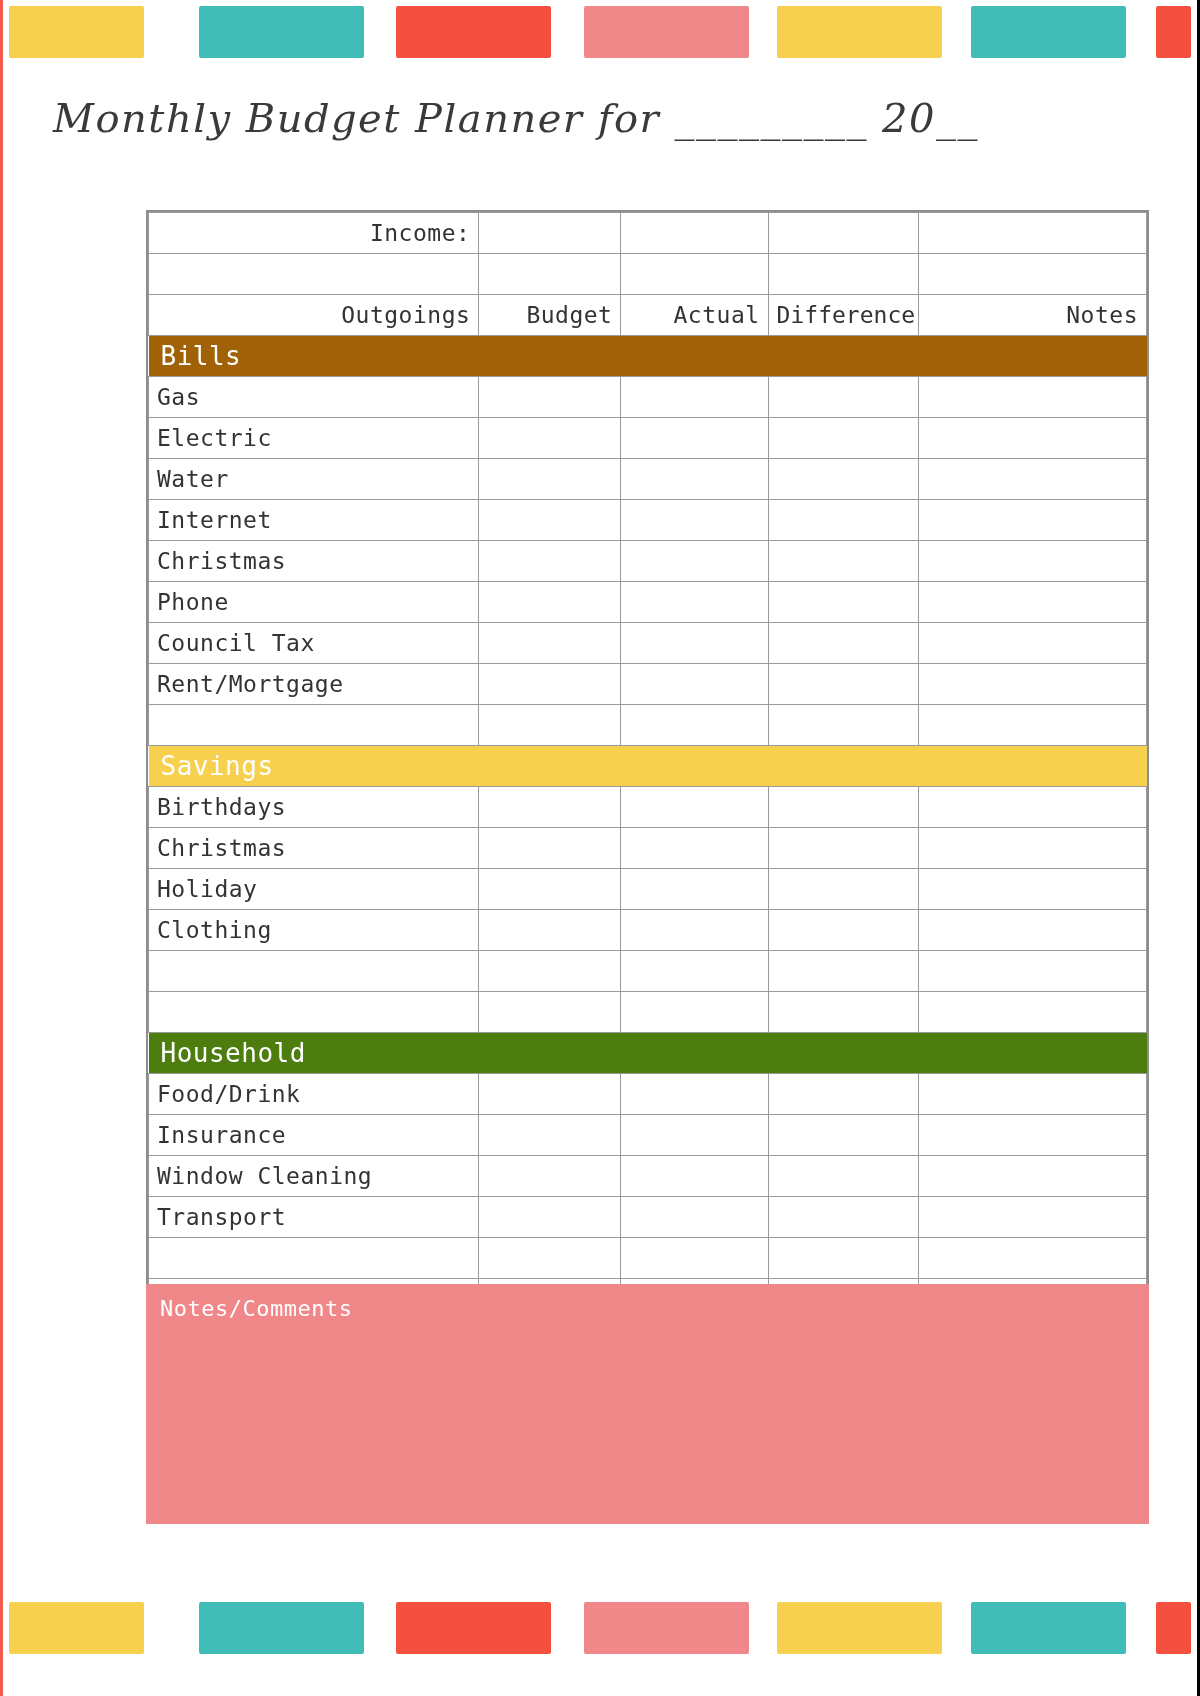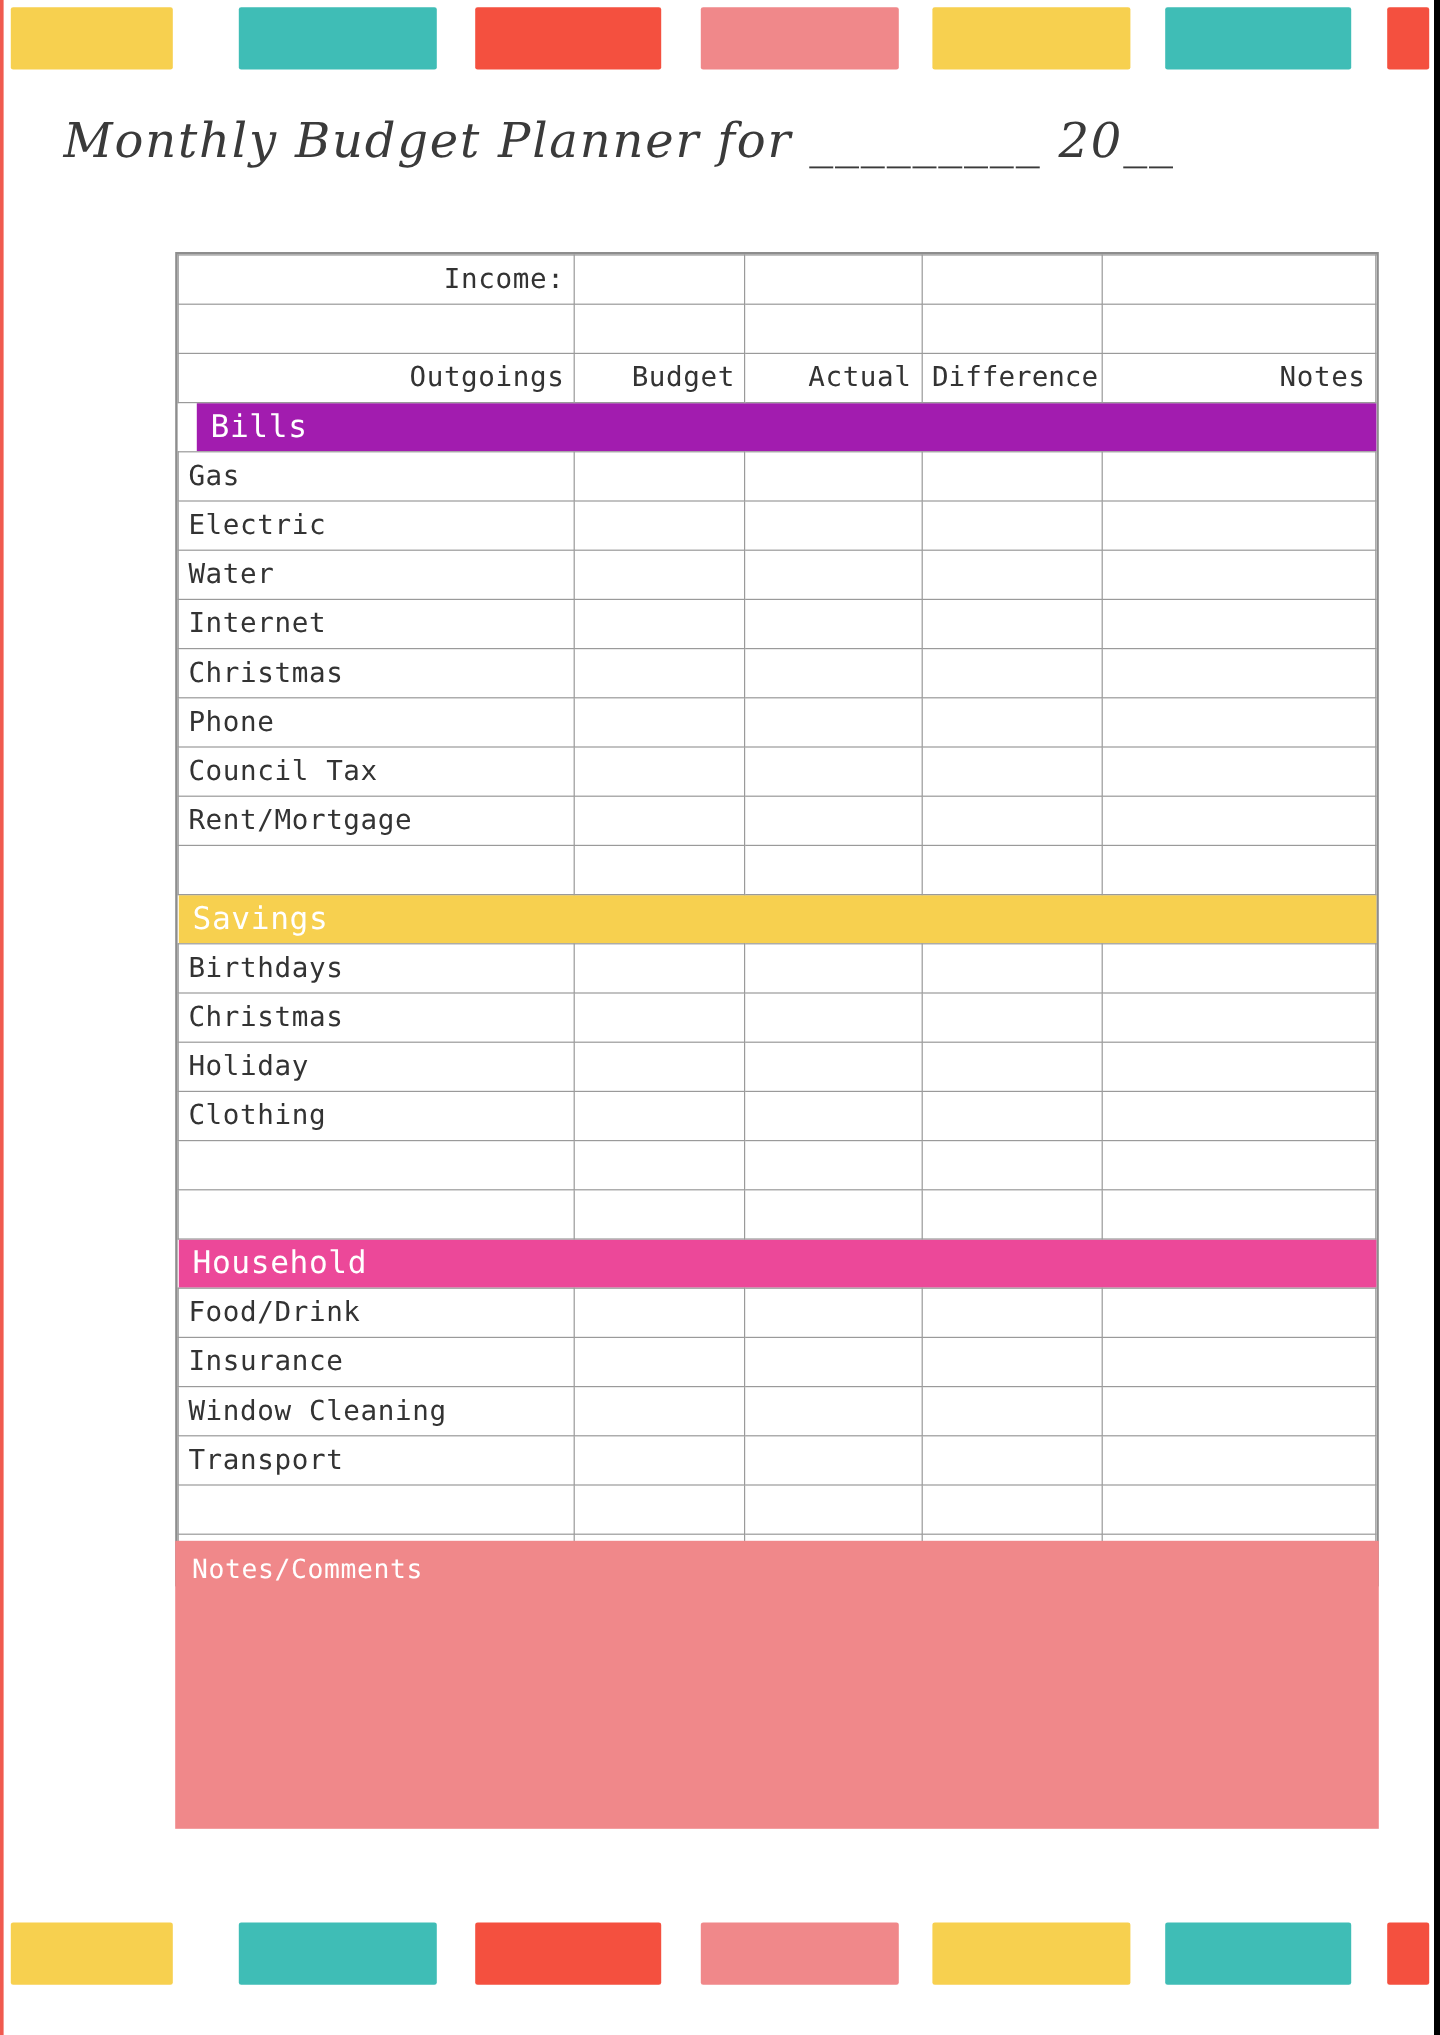--- a/index.html
+++ b/index.html
@@ -15,21 +15,21 @@
     overflow: hidden;
   }
   .page {
     position: absolute;
     left: 0; top: 0;
     width: 1200px;
     height: 1696px;
     background: #ffffff;
     box-sizing: border-box;
     border-left: 3px solid #f05a4f;
-    border-right: 5px solid #000000;
+    border-right: 3px solid #000000;
   }
   
   .bar-row {
     position: absolute;
     left: 0;
     width: 1200px;
     height: 56px;
     display: flex;
     align-items: flex-start;
   }
@@ -105,23 +105,23 @@
   }
   .section-band {
     height: 40px;
     line-height: 40px;
     color: #ffffff;
     font-size: 26px;
     padding-left: 12px;
     box-sizing: border-box;
     letter-spacing: 0.5px;
   }
-  .band-teal { background: #a21caf; margin-left: 15px; }
+  .band-teal { background: #a16207; }
   .band-yellow { background: #f7d04f; }
-  .band-red { background: #ec4899; }
+  .band-red { background: #4d7c0f; }
 
   
   .notes-box {
     position: absolute;
     left: 143px;
     top: 1284px;
     width: 1003px;
     height: 240px;
     background: #f0888a;
     box-sizing: border-box;

